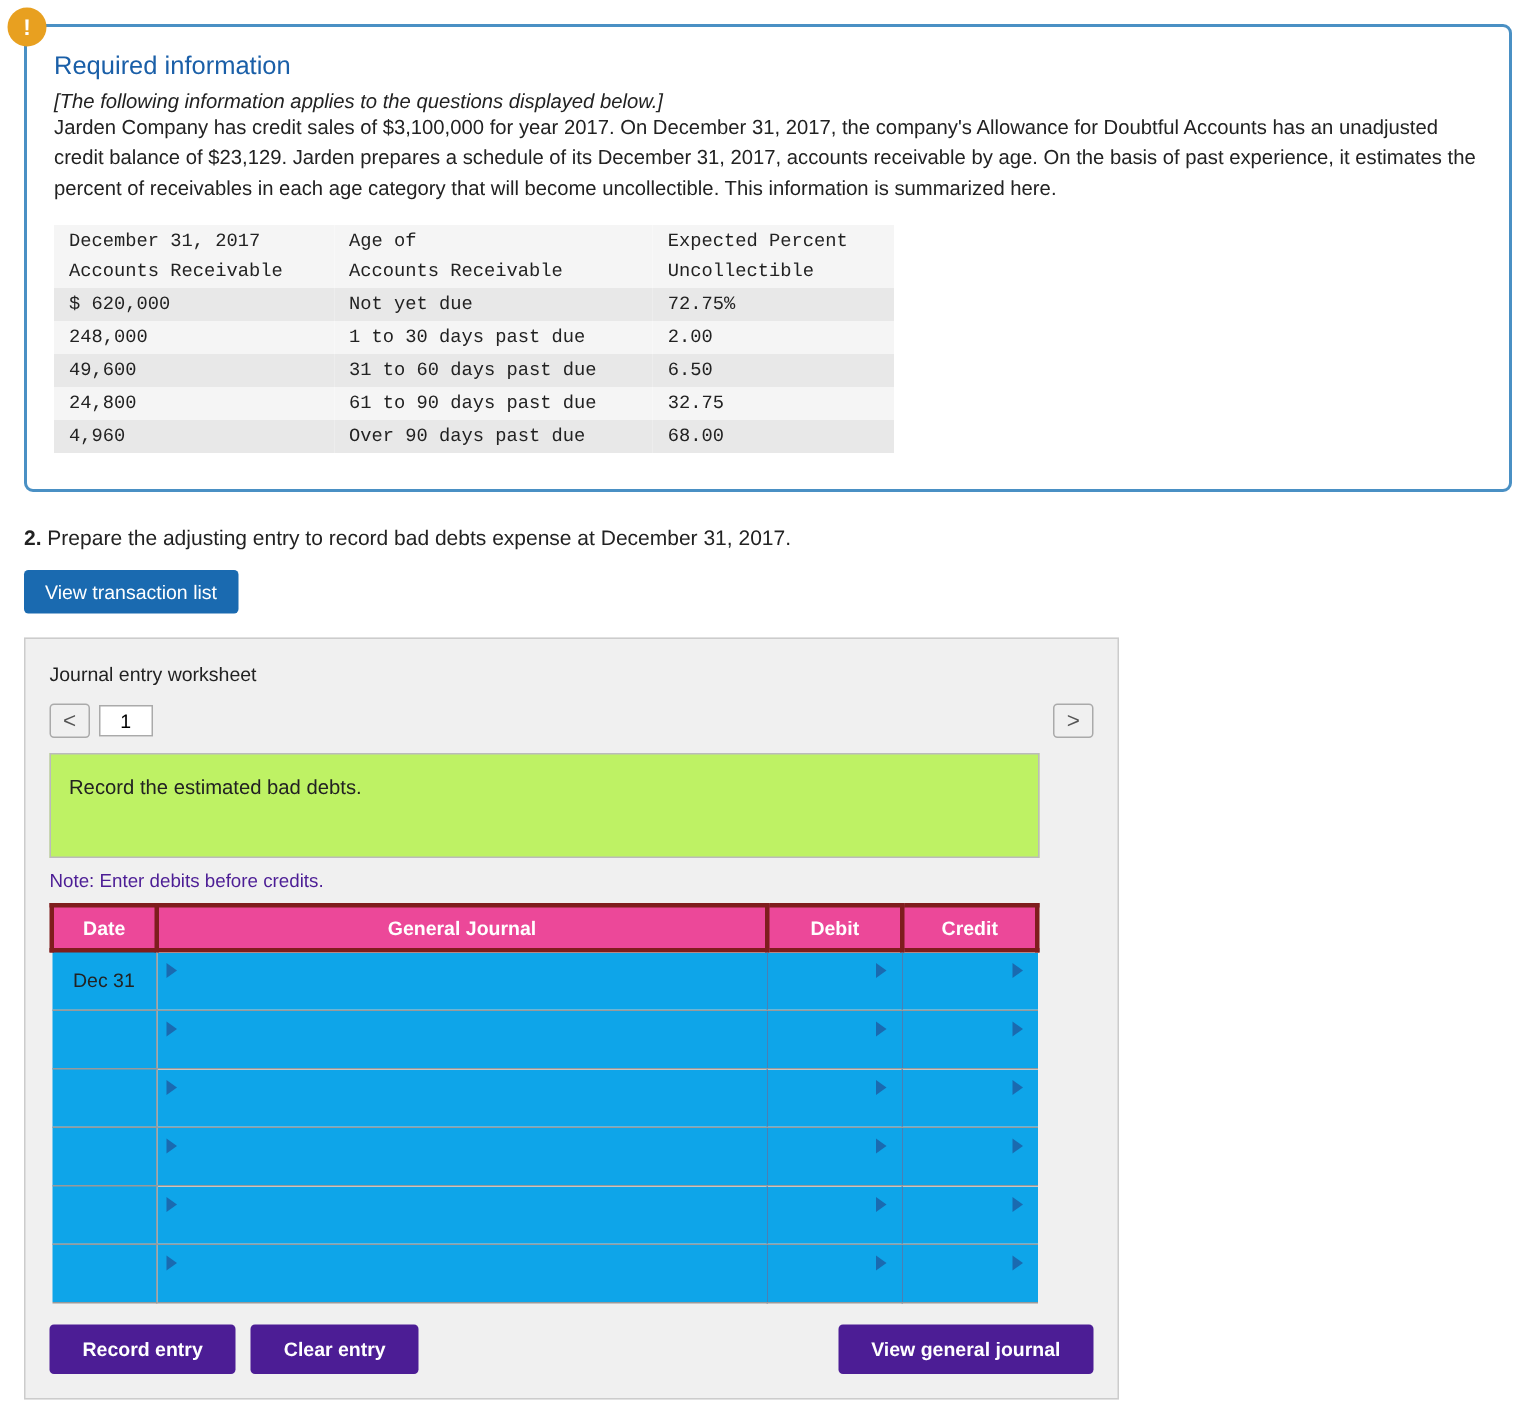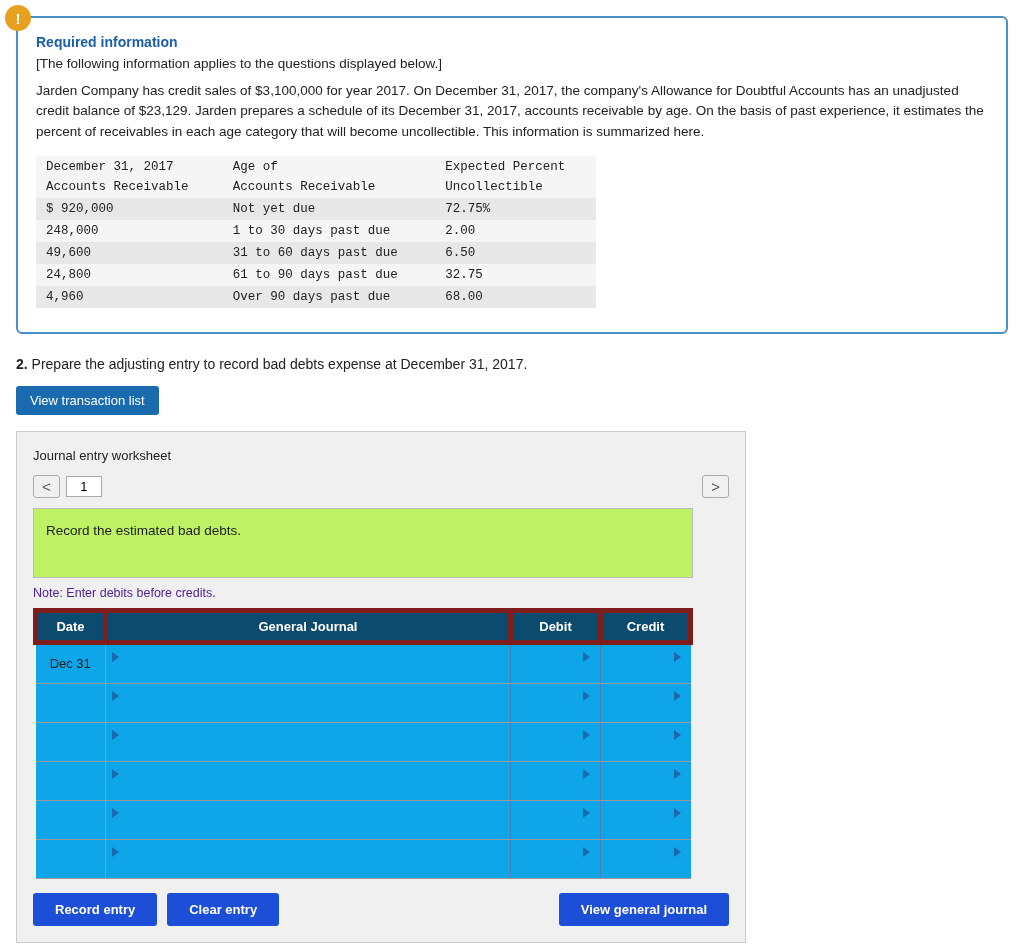--- a/index.html
+++ b/index.html
@@ -29,26 +29,26 @@
       border-radius: 50%;
       display: flex;
       align-items: center;
       justify-content: center;
       color: #fff;
       font-weight: bold;
       font-size: 15px;
     }
     .required-info-title {
       color: #1a5fa8;
-      font-weight: bold;
-      font-size: 14px;
+      font-weight: normal;
+      font-size: 17px;
       margin-bottom: 6px;
     }
     .italic-line {
-      margin-bottom: 10px;
+      font-style: italic;
       font-size: 13.5px;
     }
     .description-text {
       font-size: 13.5px;
       line-height: 1.5;
       margin-bottom: 14px;
     }
 
     
     .mono-table {
@@ -152,25 +152,25 @@
 
     
     .journal-table {
       width: 100%;
       max-width: 660px;
       border-collapse: collapse;
       font-size: 13px;
       margin-bottom: 14px;
     }
     .journal-table thead tr th {
-      background: #0c4a6e;
+      background: #ec4899;
       color: #fff;
       padding: 6px 8px;
       text-align: center;
-      border: 5px solid #7f1d1d;
+      border: 3px solid #7f1d1d;
       font-weight: bold;
     }
     .journal-table thead tr th:first-child {
       text-align: center;
     }
     .journal-table tbody tr td {
       border-bottom: 1px solid #999;
       padding: 4px 6px;
       background: #0ea5e9;
       height: 28px;
@@ -219,21 +219,21 @@
     }
 
     
     .action-buttons {
       display: flex;
       gap: 10px;
       align-items: center;
       flex-wrap: wrap;
     }
     .btn-action {
-      background: #1d4ed8;
+      background: #4c1d95;
       color: #fff;
       border: none;
       padding: 9px 22px;
       font-size: 13px;
       cursor: pointer;
       border-radius: 3px;
       font-weight: bold;
     }
   </style>
 </head>
@@ -250,21 +250,21 @@
   <div class="description-text">Jarden Company has credit sales of $3,100,000 for year 2017. On December 31, 2017, the company's Allowance for Doubtful Accounts has an unadjusted credit balance of $23,129. Jarden prepares a schedule of its December 31, 2017, accounts receivable by age. On the basis of past experience, it estimates the percent of receivables in each age category that will become uncollectible. This information is summarized here.</div>
 
   <table class="mono-table">
     <tbody>
         <tr>
       <td>December 31, 2017<br>Accounts Receivable</td>
       <td>Age of<br>Accounts Receivable</td>
       <td>Expected Percent<br>Uncollectible</td>
     </tr>
     <tr>
-      <td>$ 920,000</td>
+      <td>$ 620,000</td>
       <td>Not yet due</td>
       <td>72.75%</td>
     </tr>
     <tr>
       <td>248,000</td>
       <td>1 to 30 days past due</td>
       <td>2.00</td>
     </tr>
     <tr>
       <td>49,600</td>

